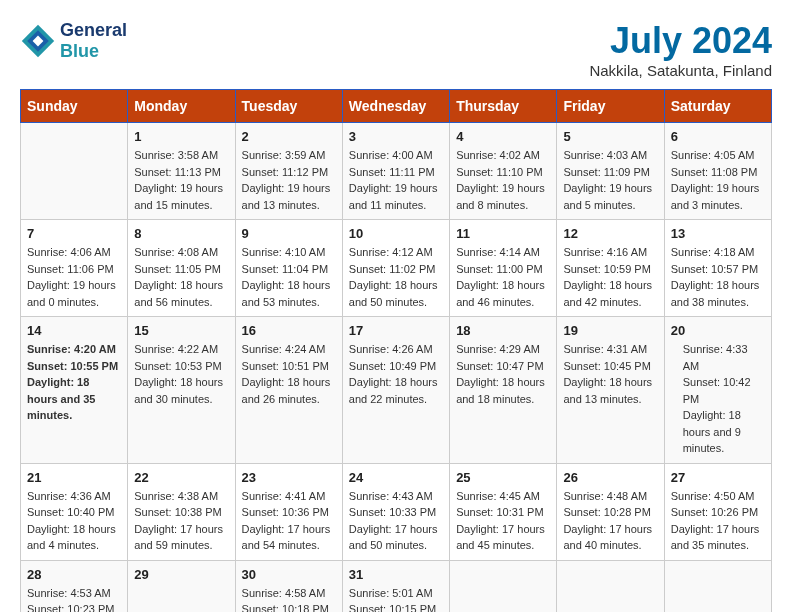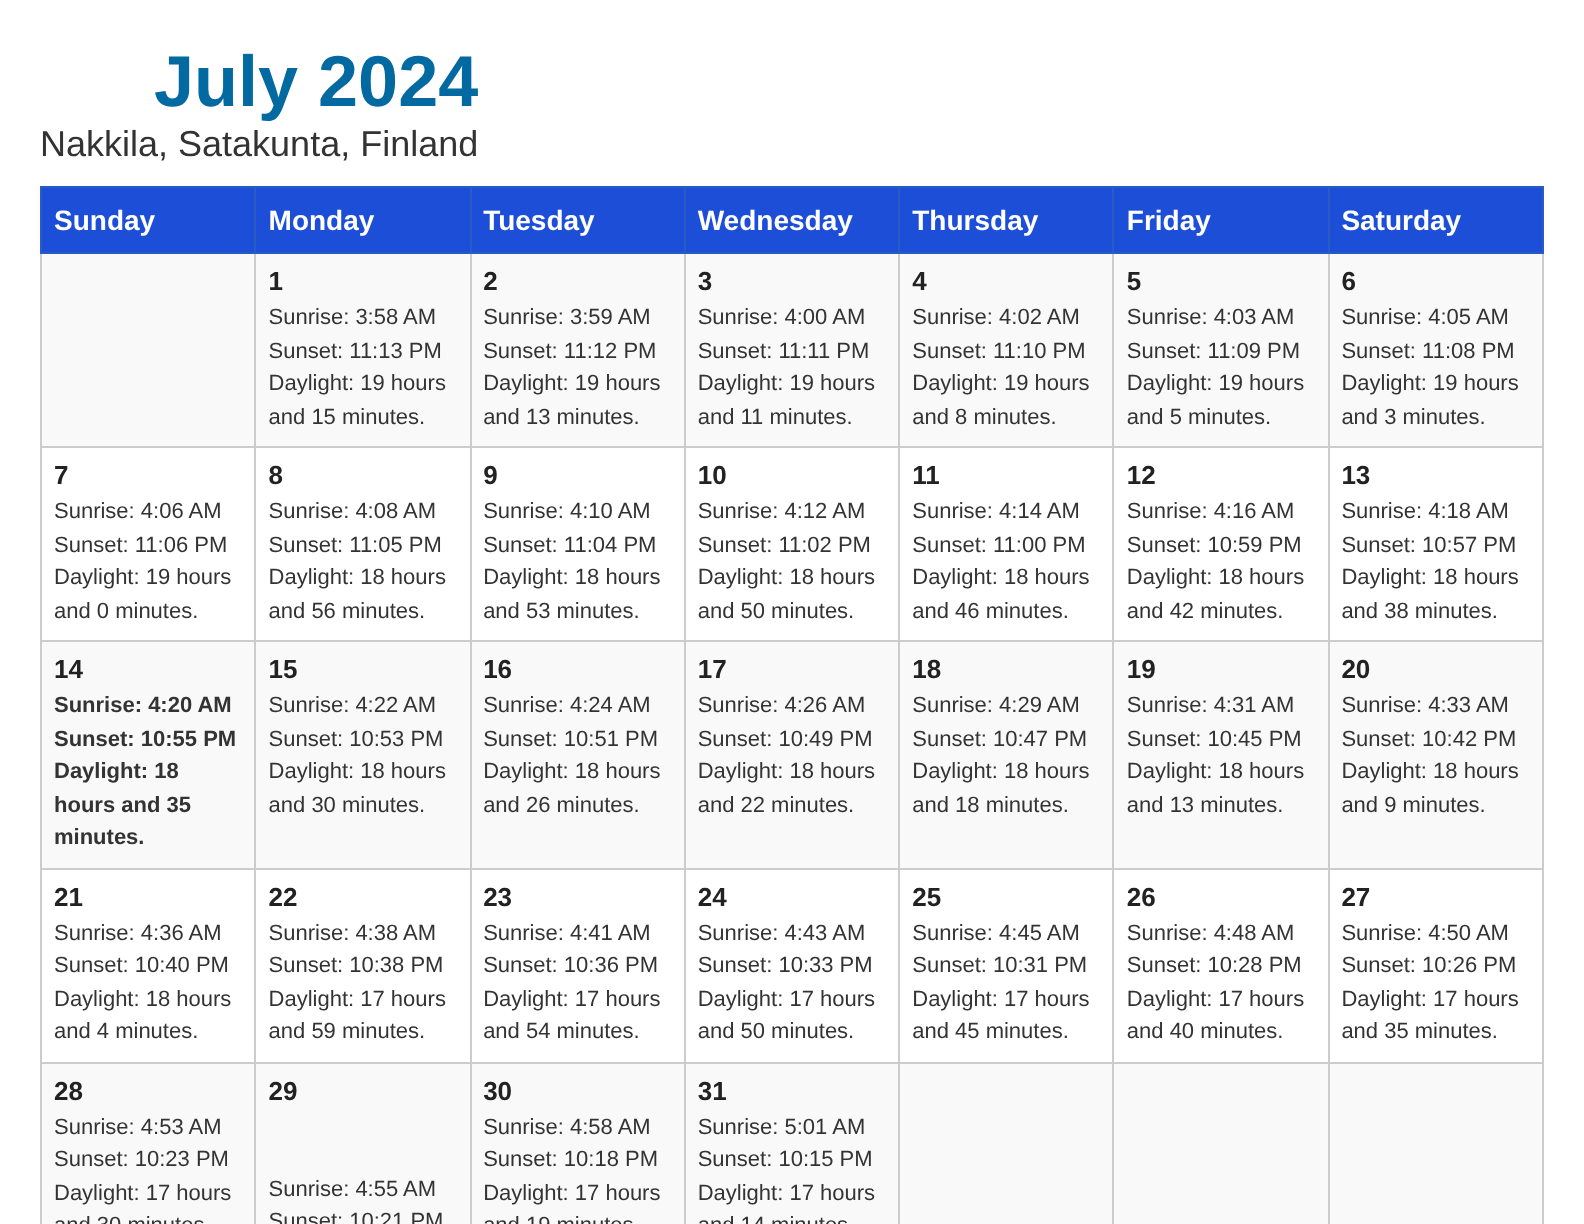--- a/index.html
+++ b/index.html
@@ -27,30 +27,30 @@
     }
     .title-block {
       text-align: right;
     }
     .main-title {
       font-size: 36px;
       font-weight: bold;
       color: #0369a1;
     }
     .subtitle {
-      font-size: 18px;
+      font-size: 15px;
       color: #333;
     }
     table {
       width: 100%;
       border-collapse: collapse;
       table-layout: fixed;
     }
     thead tr {
-      background-color: #1d4ed8;
+      background-color: #c2410c;
       color: white;
     }
     thead th {
       padding: 8px 6px;
       font-size: 14px;
       font-weight: bold;
       text-align: left;
       border: 1px solid #2a5bc4;
     }
     tbody tr {
@@ -77,20 +77,31 @@
     .day-info {
       font-size: 11px;
       line-height: 1.5;
       color: #333;
     }
   </style>
 </head>
 <body>
 
 <div class="header">
+  <div class="logo">
+    <svg class="logo-icon" viewBox="0 0 40 40">
+      <polygon points="20,2 38,20 20,38 2,20" fill="#2196a8"></polygon>
+      <polygon points="20,8 32,20 20,32 8,20" fill="#1a5fa8"></polygon>
+      <polygon points="20,14 26,20 20,26 14,20" fill="#fff"></polygon>
+    </svg>
+    <div>
+      <div style="font-size:18px;font-weight:bold;color:#1a3a6e;">General</div>
+      <div style="font-size:18px;font-weight:bold;color:#2196a8;">Blue</div>
+    </div>
+  </div>
   <div class="title-block">
     <div class="main-title">July 2024</div>
     <div class="subtitle">Nakkila, Satakunta, Finland</div>
   </div>
 </div>
 
 <table>
   <thead>
     <tr>
     <th>Sunday</th>
@@ -218,21 +229,21 @@
 Daylight: 18 hours and 18 minutes.</div>
         </td>
         <td>
           <div class="day-number">19</div>
           <div class="day-info" style="white-space: pre-line;">Sunrise: 4:31 AM
 Sunset: 10:45 PM
 Daylight: 18 hours and 13 minutes.</div>
         </td>
         <td>
           <div class="day-number">20</div>
-          <div class="day-info" style="white-space: pre-line;">Sunrise: 4:33 AM
+          <div class="day-info" style="white-space: pre-line; margin-left: 12px;">Sunrise: 4:33 AM
 Sunset: 10:42 PM
 Daylight: 18 hours and 9 minutes.</div>
         </td>
       </tr>
       <tr>
         <td>
           <div class="day-number">21</div>
           <div class="day-info" style="white-space: pre-line;">Sunrise: 4:36 AM
 Sunset: 10:40 PM
 Daylight: 18 hours and 4 minutes.</div>

